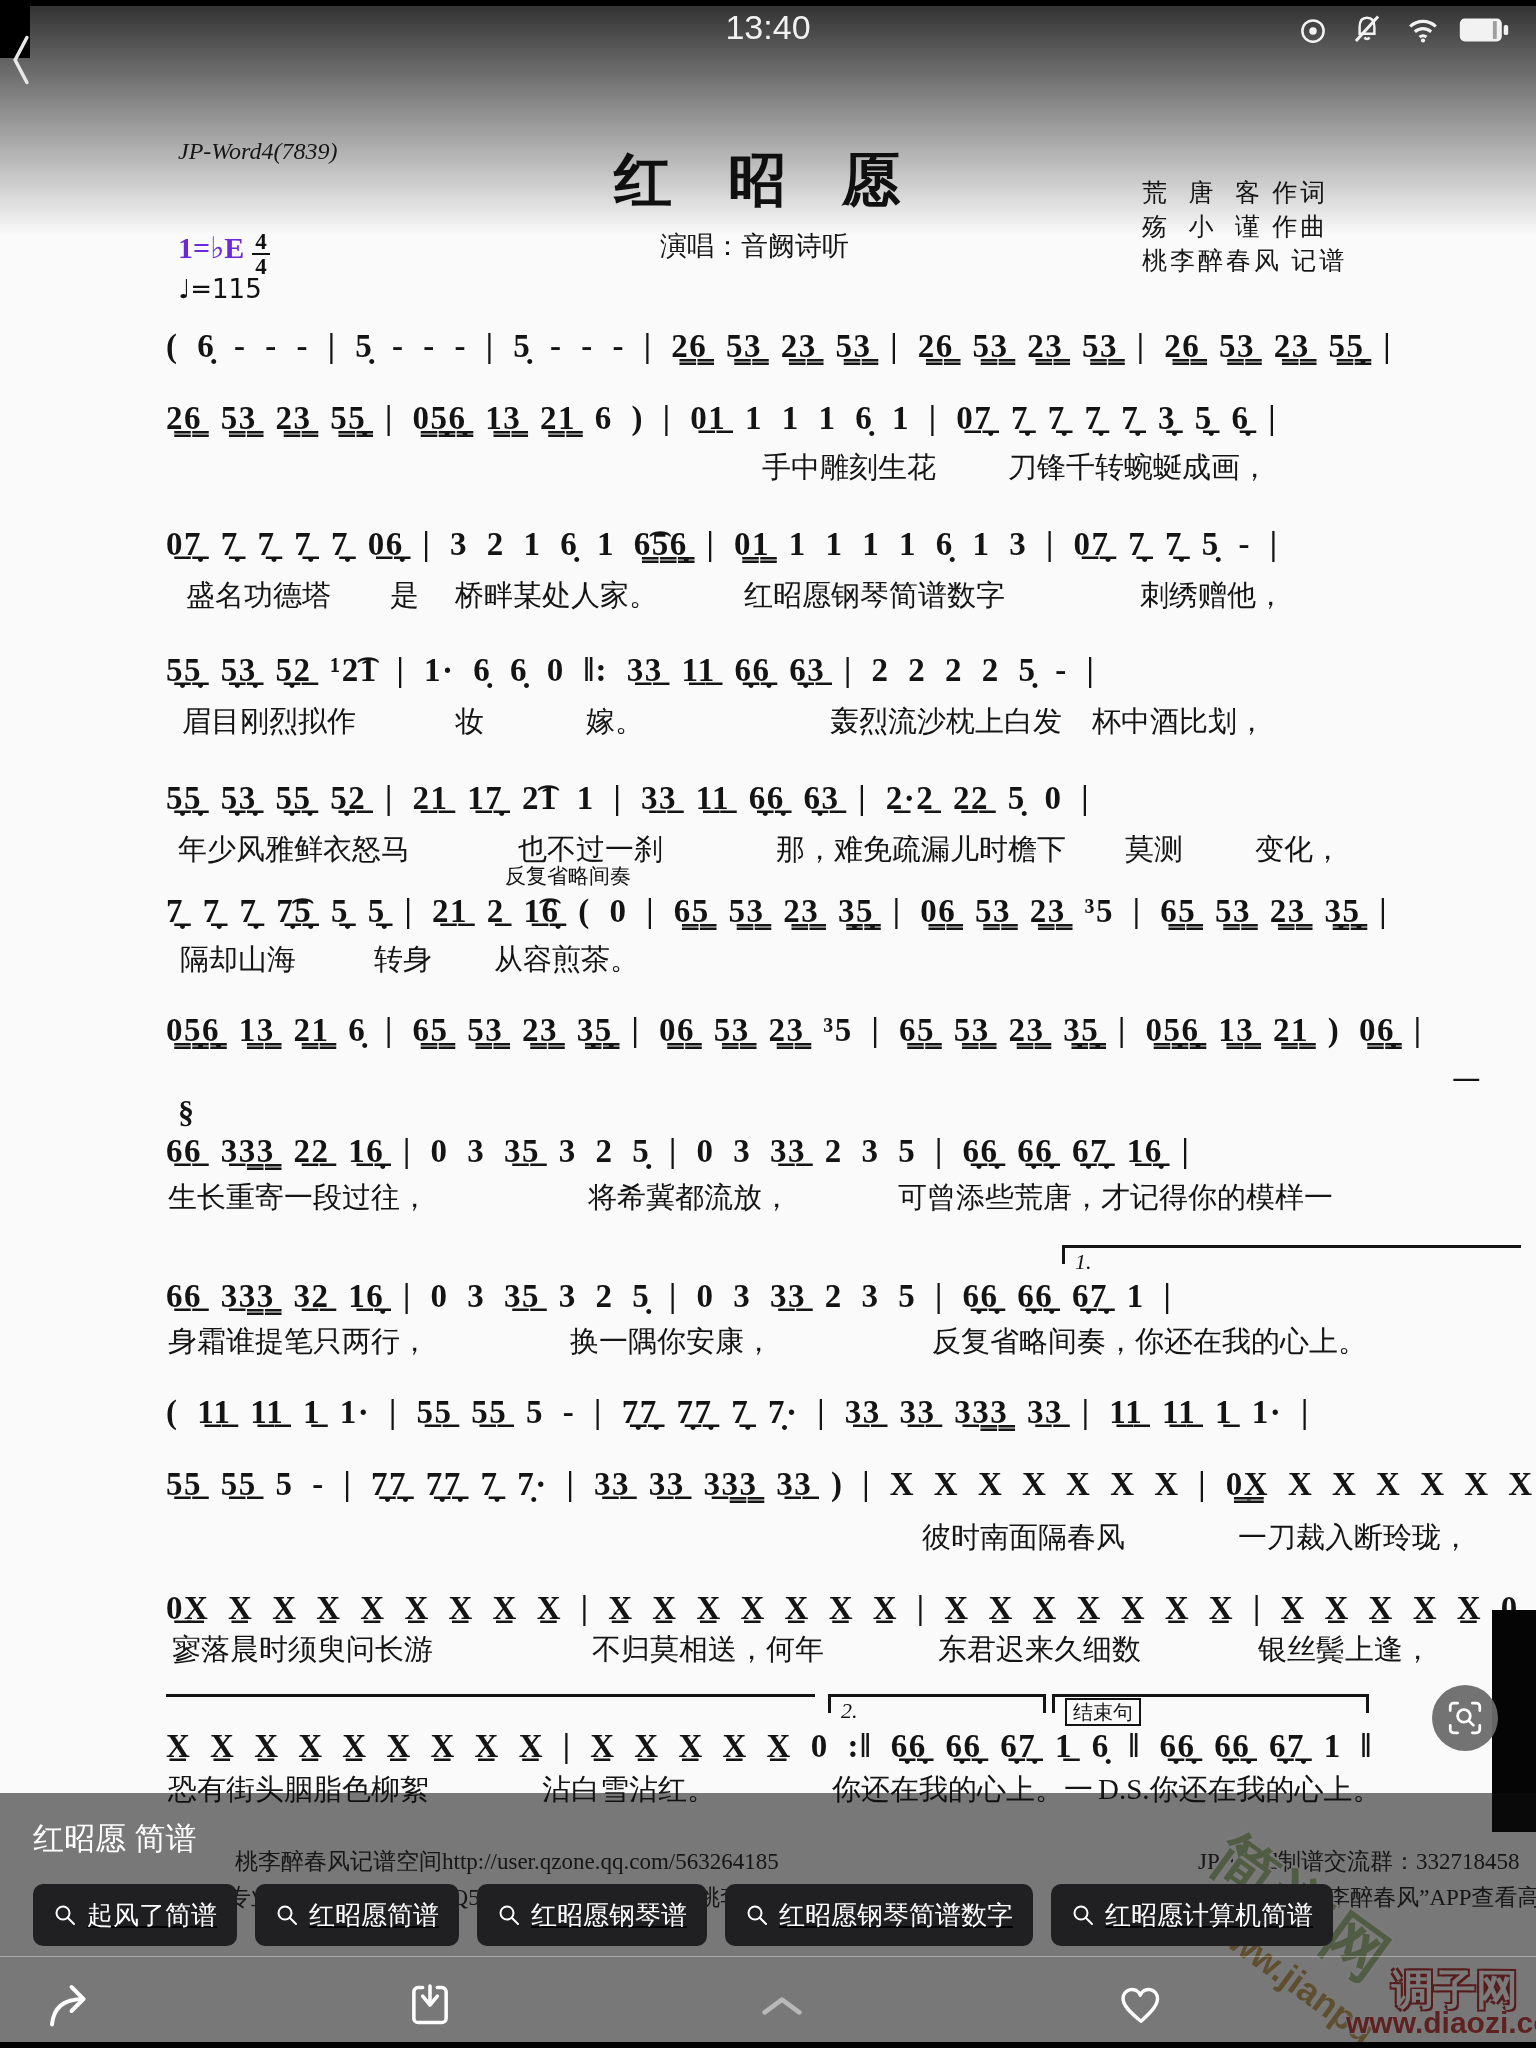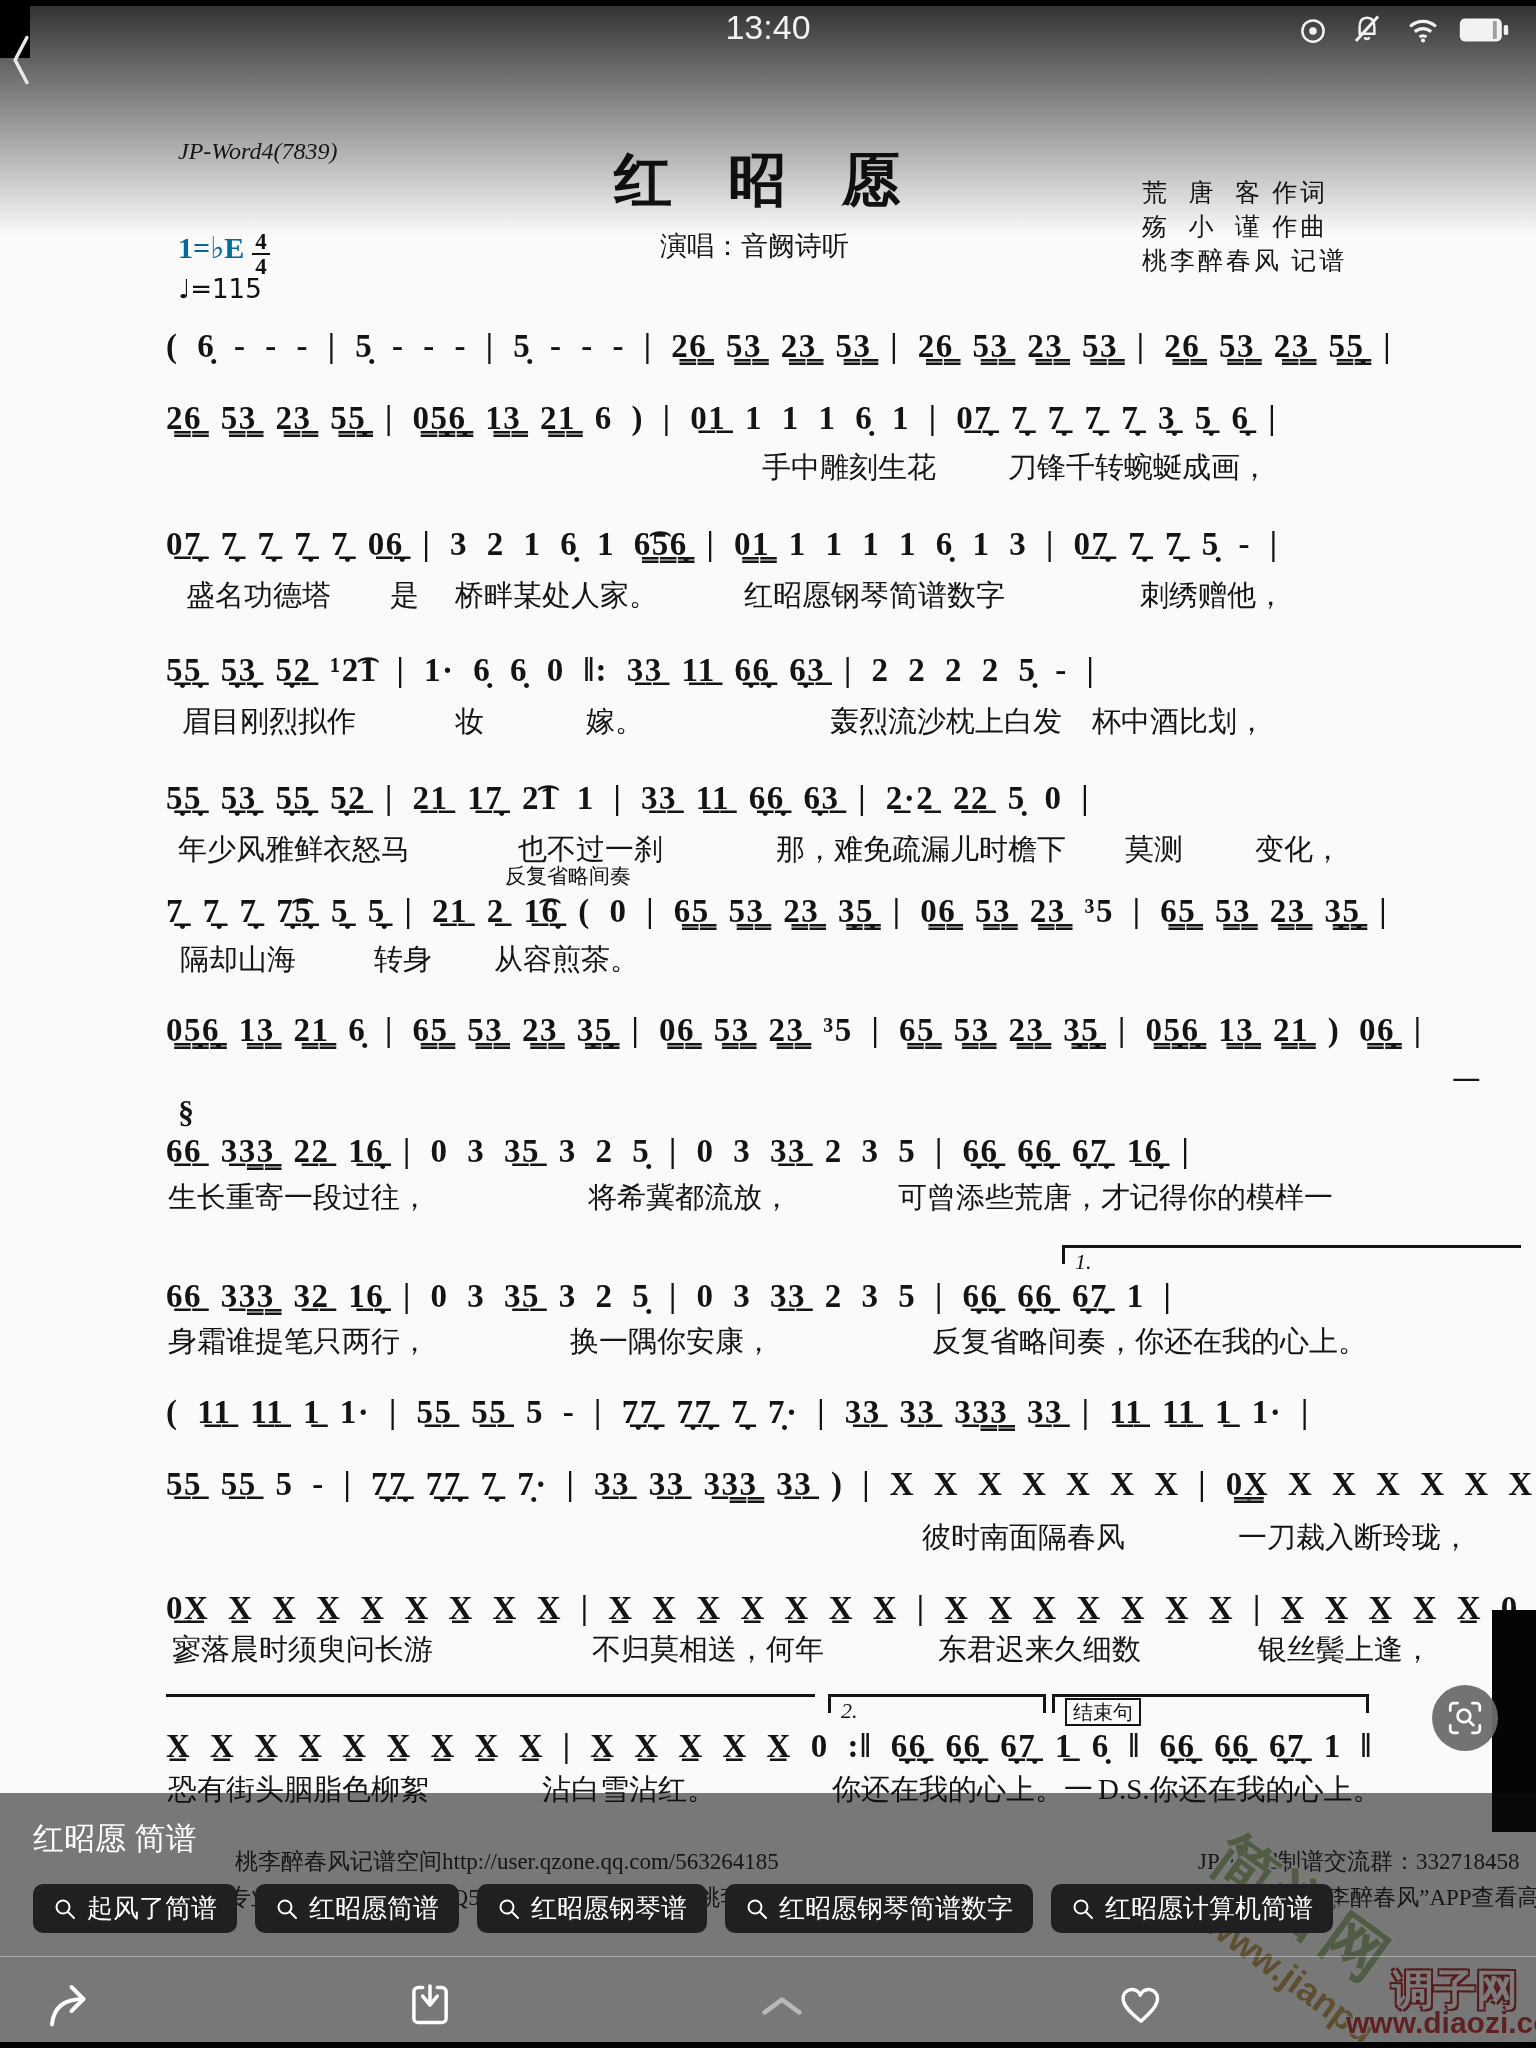--- a/index.html
+++ b/index.html
@@ -5,21 +5,21 @@
   html,body{margin:0;padding:0;}
   body{width:1536px;height:2048px;font-family:"Liberation Sans",sans-serif;}
   .screen{position:relative;width:1536px;height:2048px;background:#f8f8f8;overflow:hidden;}
   .abs{position:absolute;}
   
   .sheet{position:absolute;inset:0;background:#fafafa;z-index:1;}
   .generator{font:italic 24px "Liberation Serif","DejaVu Serif",serif;color:#1c1c1c;}
   .song-title{font:bold 58px "Liberation Serif","DejaVu Serif",serif;letter-spacing:56px;color:#111;white-space:nowrap;}
   .performer{font:27px "Liberation Serif","DejaVu Serif",serif;color:#161616;}
   .credit{font:25px "Liberation Serif","DejaVu Serif",serif;color:#161616;letter-spacing:3px;white-space:pre;}
-  .key-label{font:bold 30px "Liberation Serif","DejaVu Serif",serif;color:#0369a1;}
+  .key-label{font:bold 30px "Liberation Serif","DejaVu Serif",serif;color:#6d28d9;}
   .ts{display:inline-flex;flex-direction:column;align-items:center;vertical-align:middle;margin-left:8px;}
   .ts span{font:bold 23px "Liberation Serif","DejaVu Serif",serif;color:#111;line-height:1.0;padding:0 3px;}
   .ts span:first-child{border-bottom:2px solid #111;}
   .tempo{font:26px "DejaVu Sans","Liberation Serif",serif;color:#111;}
   .notation{font:bold 33px "Liberation Serif","DejaVu Serif",serif;color:#141414;white-space:pre;letter-spacing:1.5px;word-spacing:9px;}
   .lyric{font:29px "Liberation Serif","DejaVu Serif",serif;color:#141414;white-space:pre;}
   .section-label{font:21px "Liberation Serif","DejaVu Serif",serif;color:#141414;}
   .segno{font:bold 32px "Liberation Serif","DejaVu Serif",serif;color:#141414;}
   .rule{height:0;border-top:3px solid #141414;}
   .bracket{height:16px;border-top:3px solid #141414;border-left:3px solid #141414;border-right:3px solid #141414;}
@@ -39,21 +39,21 @@
   .top-strip{left:0;top:0;width:100%;height:6px;background:#000;z-index:4;}
   .bottom-strip{left:0;top:2042px;width:100%;height:6px;background:#000;z-index:4;}
   .corner-notch{left:0;top:0;width:30px;height:58px;background:#000;z-index:4;}
   
   .status-time{left:0;top:8px;width:100%;text-align:center;font:34px "Liberation Sans",sans-serif;color:#f2f2f2;z-index:5;}
   .sb-ico{z-index:5;}
   .back-btn{left:8px;top:34px;z-index:5;cursor:pointer;}
   
   .result-title{left:33px;top:1818px;font:500 31px "Liberation Sans",sans-serif;color:#ffffff;z-index:5;}
   .chips{left:33px;top:1884px;display:flex;gap:18px;z-index:5;}
-  .chip{height:49px;background:#202023;border-radius:10px;display:flex;align-items:center;padding:0 20px;gap:10px;cursor:pointer;flex:0 0 auto;}
+  .chip{height:62px;background:#202023;border-radius:10px;display:flex;align-items:center;padding:0 20px;gap:10px;cursor:pointer;flex:0 0 auto;text-decoration:underline;}
   .chip span{font:26px "Liberation Sans",sans-serif;color:#fff;white-space:nowrap;}
   .chip-ico{width:24px;height:24px;}
   .divider{left:0;top:1956px;width:100%;height:1px;background:rgba(255,255,255,.38);z-index:5;}
   .toolbar-ico{z-index:5;cursor:pointer;}
   .lens-btn{left:1432px;top:1685px;width:66px;height:66px;border-radius:50%;background:rgba(108,108,108,.95);display:flex;align-items:center;justify-content:center;z-index:5;cursor:pointer;}
 </style>
 </head>
 <body>
 
 <div class="screen">

